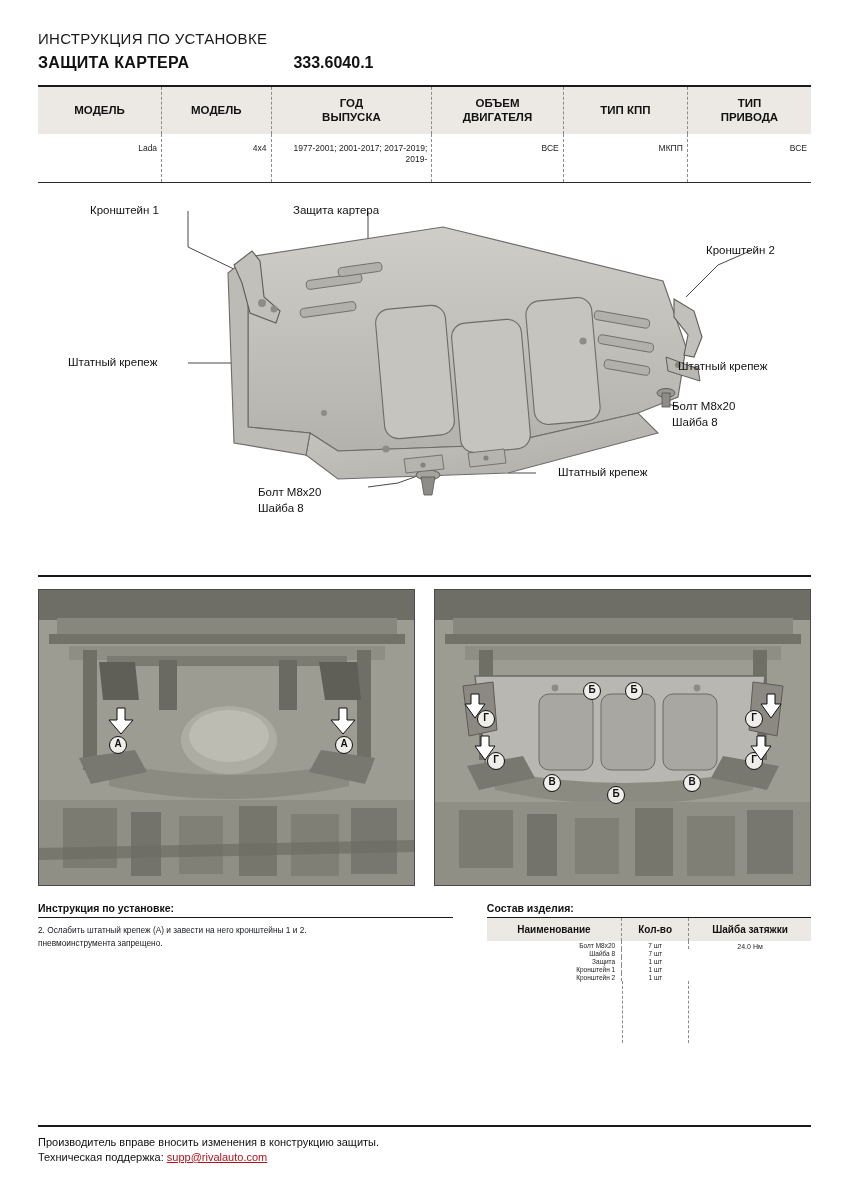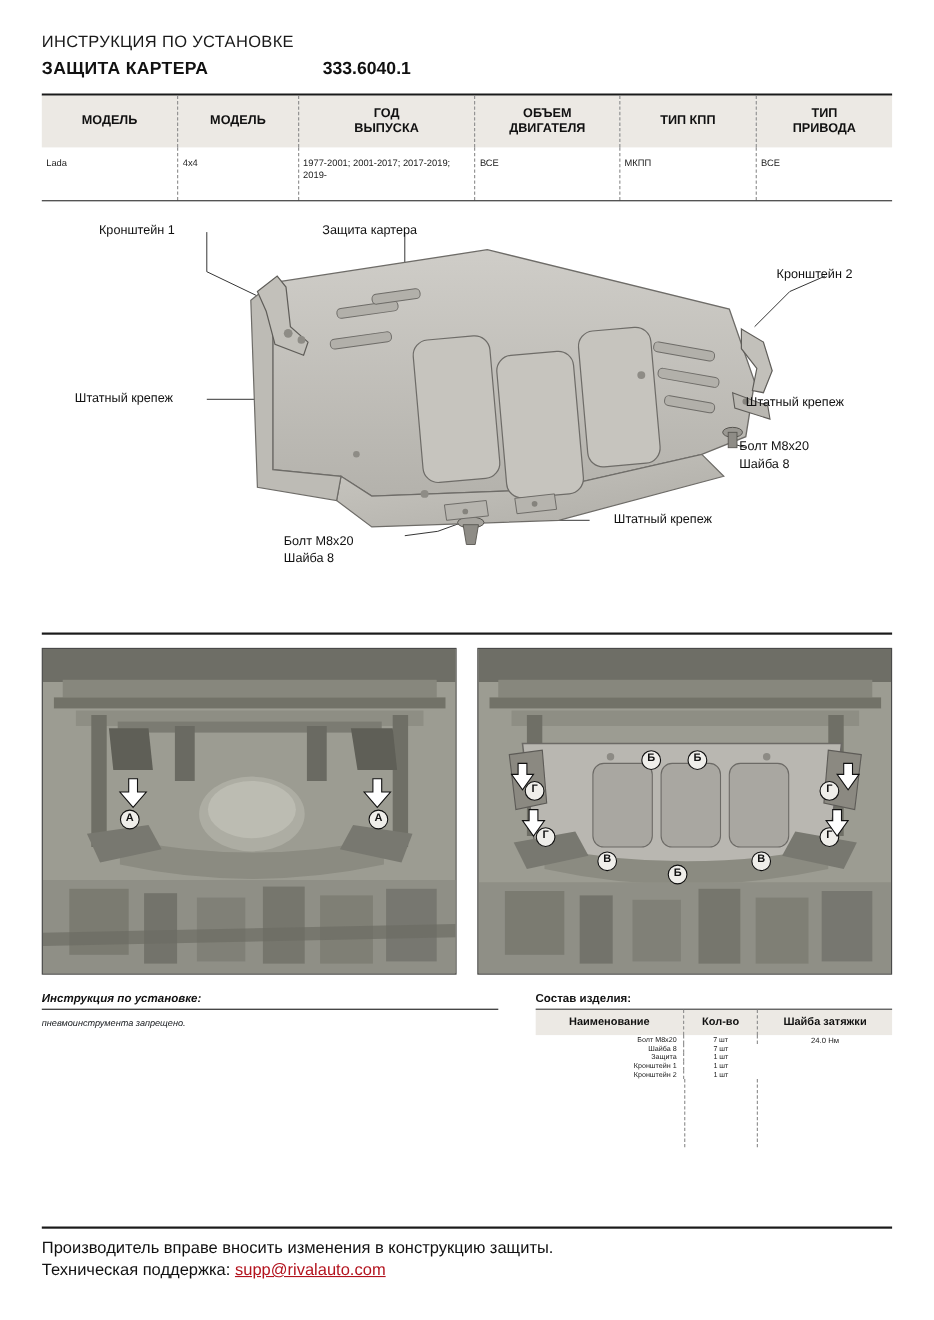--- a/index.html
+++ b/index.html
@@ -66,21 +66,21 @@
     font-weight: bold;
     text-align: center;
     padding: 9px 3px;
     line-height: 1.25;
     border-right: 1px dashed #8a8a8a;
     color: #111;
   }
   .spec th:last-child { border-right: none; }
   .spec td {
     font-size: 8.5px;
-    text-align: left;
+    text-align: right;
     padding: 9px 4px 16px;
     border-right: 1px dashed #8a8a8a;
     vertical-align: top;
     line-height: 1.35;
     color: #222;
   }
   .spec td:last-child { border-right: none; }
   .spec-bottom {
     height: 1px;
     background: #2b2b2b;
@@ -127,21 +127,21 @@
     line-height: 14px;
     text-align: center;
     color: #111;
   }
 
   
   .bottom {
     display: flex;
     margin-top: 16px;
   }
-  .instr { width: 435px; font-style: italic; }
+  .instr { width: 435px; }
   .instr h3 {
     font-size: 10.5px;
     font-weight: bold;
     margin: 0 0 3px 0;
   }
   .instr .hr { height: 1.5px; background: #1a1a1a; margin-bottom: 6px; }
   .instr ol { margin: 0; padding: 0; list-style: none; }
   .instr li {
     font-size: 8.3px;
     line-height: 1.55;
@@ -191,21 +191,21 @@
   
   .footer {
     position: absolute;
     left: 38px;
     right: 38px;
     bottom: 34px;
   }
   .footer .hr { height: 2px; background: #1a1a1a; margin-bottom: 9px; }
   .footer p {
     margin: 0 0 3px 0;
-    font-size: 15px;
+    font-size: 11px;
     color: #111;
   }
   .footer a {
     color: #b3121d;
     text-decoration: underline;
   }
 </style>
 </head>
 <body>
 
@@ -426,20 +426,21 @@
       </svg>
     </div>
   </div>
 
   <div class="bottom">
 
     <div class="instr">
       <h3>Инструкция по установке:</h3>
       <div class="hr"></div>
       <ol>
+        <li>2. Ослабить штатный крепеж (А) и завести на него кронштейны 1 и 2.</li>
         <li>пневмоинструмента запрещено.</li>
       </ol>
     </div>
 
     <div class="compo">
       <h3>Состав изделия:</h3>
       <div class="hr"></div>
       <div class="parts-wrap">
         <table class="parts">
           <thead>

